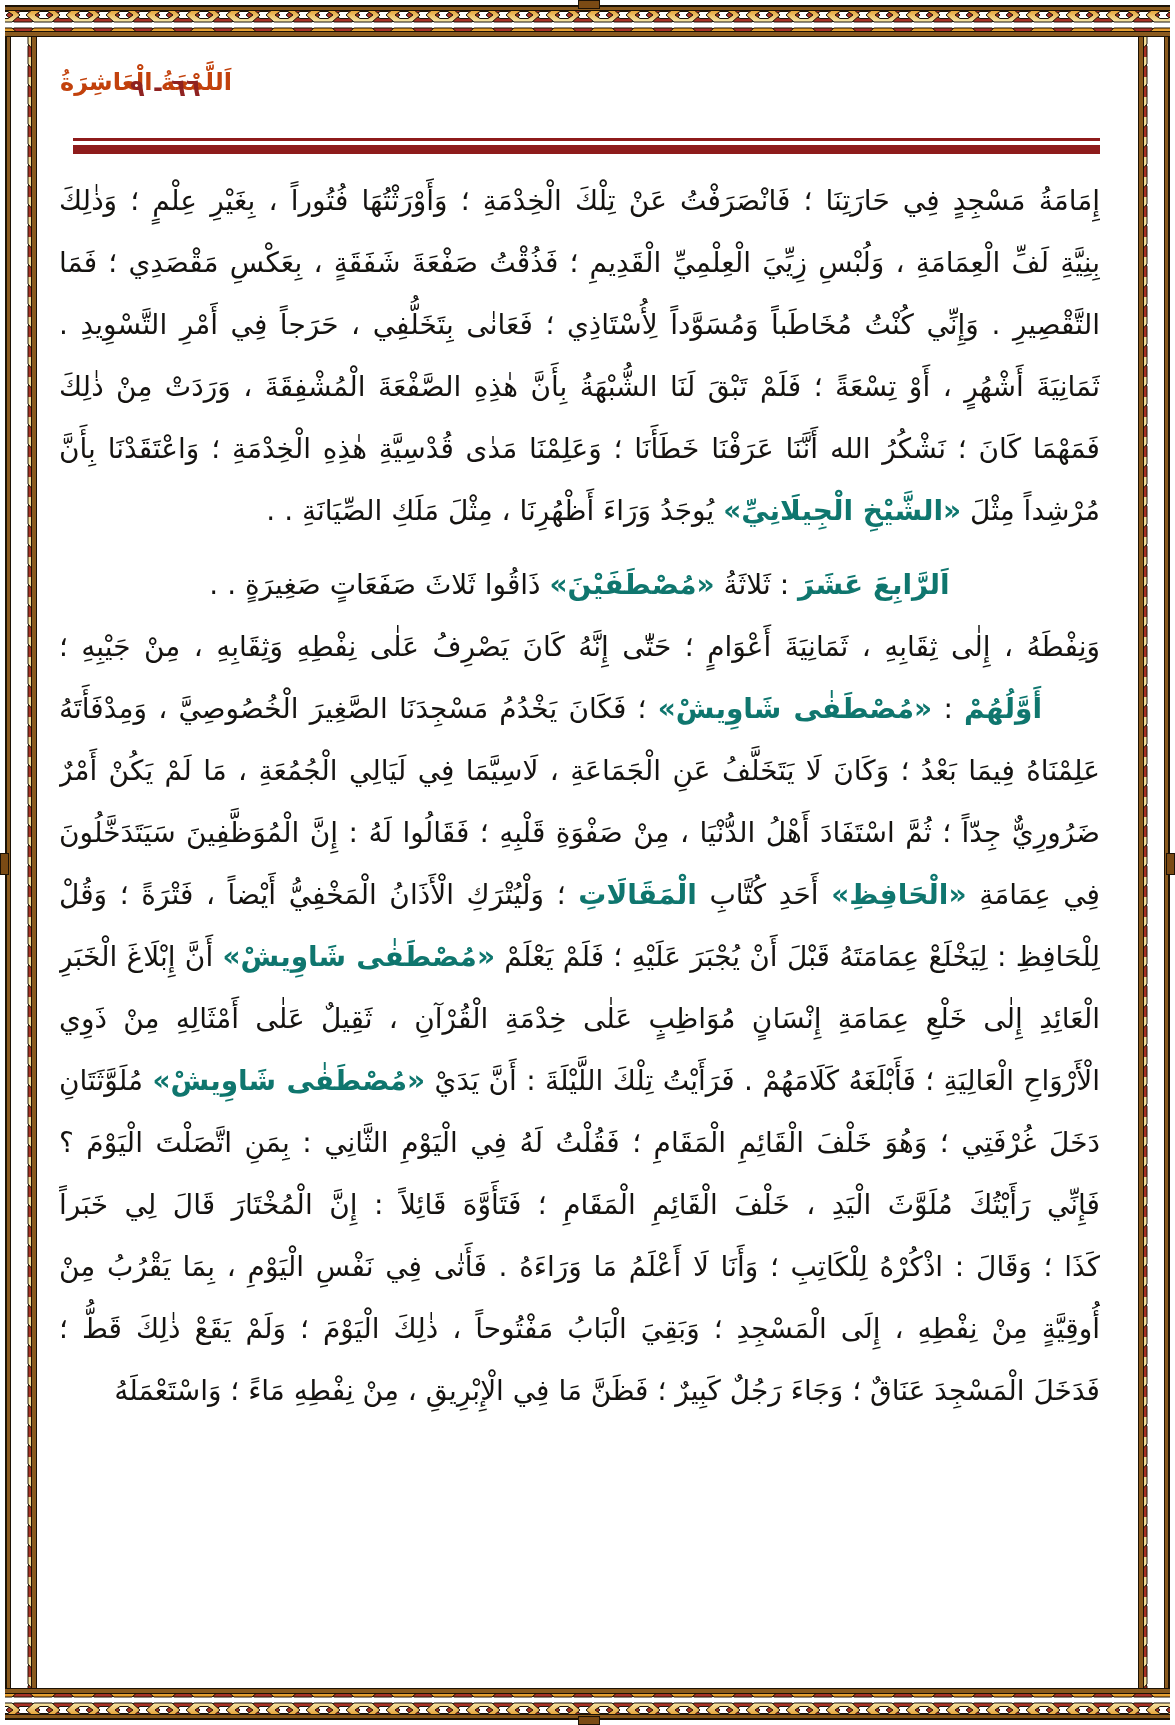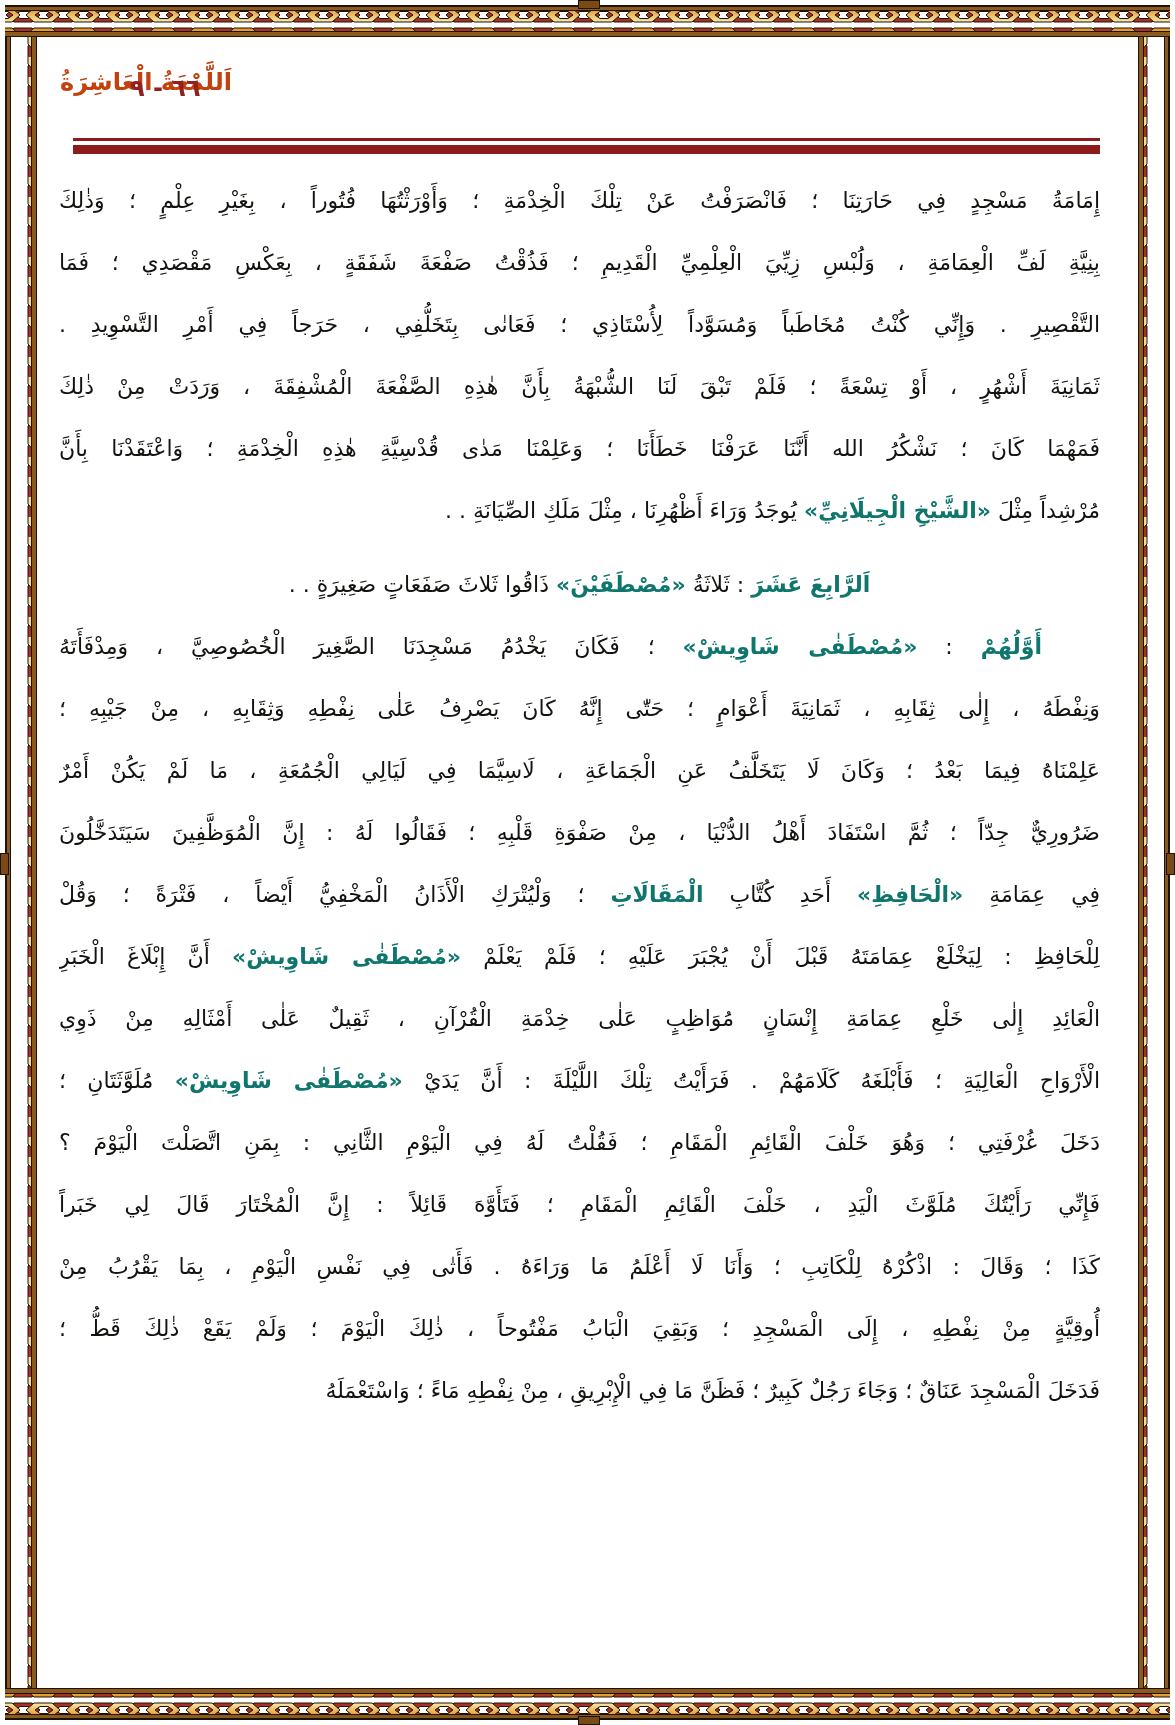--- a/index.html
+++ b/index.html
@@ -34,21 +34,21 @@
     position:absolute;left:70px;top:6px;
     color:#8f2221;font-size:24px;font-weight:bold;
     letter-spacing:2px;
   }
   .double-rule{position:absolute;top:138px;left:73px;right:75px;}
   .double-rule .thin{height:3px;background:#8e1b1b;}
   .double-rule .thick{margin-top:4px;height:9px;background:#8e1b1b;}
   
   .text-block{
     position:absolute;top:170px;right:75px;left:59px;
-    color:#151310;font-size:22px;line-height:62px;
+    color:#151310;font-size:28px;line-height:62px;
   }
   .line{height:62px;overflow:hidden;white-space:normal;}
   .line.justify{text-align:justify;text-align-last:justify;}
   .line.natural{text-align:right;}
   .line.center{text-align:center;text-align-last:center;}
   .line.indent{padding-right:58px;}
   .line.space-before{margin-top:12px;text-align:right;}
   .seg{color:#151310;}
   .seg.red{color:#0f766e;font-weight:bold;}
 </style>
@@ -139,22 +139,22 @@
   </div>
 
   <div class="text-block">
       <div class="line justify"><span class="seg">إِمَامَةُ مَسْجِدٍ فِي حَارَتِنَا ؛ فَانْصَرَفْتُ عَنْ تِلْكَ الْخِدْمَةِ ؛ وَأَوْرَثْتُهَا فُتُوراً ، بِغَيْرِ عِلْمٍ ؛ وَذٰلِكَ</span></div>
       <div class="line justify"><span class="seg">بِنِيَّةِ لَفِّ الْعِمَامَةِ ، وَلُبْسِ زِيِّيَ الْعِلْمِيِّ الْقَدِيمِ ؛ فَذُقْتُ صَفْعَةَ شَفَقَةٍ ، بِعَكْسِ مَقْصَدِي ؛ فَمَا</span></div>
       <div class="line justify"><span class="seg">التَّقْصِيرِ . وَإِنِّي كُنْتُ مُخَاطَباً وَمُسَوَّداً لِأُسْتَاذِي ؛ فَعَانٰى بِتَخَلُّفِي ، حَرَجاً فِي أَمْرِ التَّسْوِيدِ .</span></div>
       <div class="line justify"><span class="seg">ثَمَانِيَةَ أَشْهُرٍ ، أَوْ تِسْعَةً ؛ فَلَمْ تَبْقَ لَنَا الشُّبْهَةُ بِأَنَّ هٰذِهِ الصَّفْعَةَ الْمُشْفِقَةَ ، وَرَدَتْ مِنْ ذٰلِكَ</span></div>
       <div class="line justify"><span class="seg">فَمَهْمَا كَانَ ؛ نَشْكُرُ الله أَنَّنَا عَرَفْنَا خَطَأَنَا ؛ وَعَلِمْنَا مَدٰى قُدْسِيَّةِ هٰذِهِ الْخِدْمَةِ ؛ وَاعْتَقَدْنَا بِأَنَّ</span></div>
       <div class="line natural"><span class="seg">مُرْشِداً مِثْلَ </span><span class="seg red">«الشَّيْخِ الْجِيلَانِيِّ»</span><span class="seg"> يُوجَدُ وَرَاءَ أَظْهُرِنَا ، مِثْلَ مَلَكِ الصِّيَانَةِ . .</span></div>
       <div class="line center space-before"><span class="seg red">اَلرَّابِعَ عَشَرَ</span><span class="seg"> : ثَلاثَةُ </span><span class="seg red">«مُصْطَفَيْنَ»</span><span class="seg"> ذَاقُوا ثَلاثَ صَفَعَاتٍ صَغِيرَةٍ . .</span></div>
+      <div class="line justify"><span class="seg">وَنِفْطَهُ ، إِلٰى ثِقَابِهِ ، ثَمَانِيَةَ أَعْوَامٍ ؛ حَتّٰى إِنَّهُ كَانَ يَصْرِفُ عَلٰى نِفْطِهِ وَثِقَابِهِ ، مِنْ جَيْبِهِ ؛</span></div>
       <div class="line justify indent"><span class="seg red">أَوَّلُهُمْ</span><span class="seg"> : </span><span class="seg red">«مُصْطَفٰى شَاوِيشْ»</span><span class="seg"> ؛ فَكَانَ يَخْدُمُ مَسْجِدَنَا الصَّغِيرَ الْخُصُوصِيَّ ، وَمِدْفَأَتَهُ</span></div>
-      <div class="line justify"><span class="seg">وَنِفْطَهُ ، إِلٰى ثِقَابِهِ ، ثَمَانِيَةَ أَعْوَامٍ ؛ حَتّٰى إِنَّهُ كَانَ يَصْرِفُ عَلٰى نِفْطِهِ وَثِقَابِهِ ، مِنْ جَيْبِهِ ؛</span></div>
       <div class="line justify"><span class="seg">عَلِمْنَاهُ فِيمَا بَعْدُ ؛ وَكَانَ لَا يَتَخَلَّفُ عَنِ الْجَمَاعَةِ ، لَاسِيَّمَا فِي لَيَالِي الْجُمُعَةِ ، مَا لَمْ يَكُنْ أَمْرٌ</span></div>
       <div class="line justify"><span class="seg">ضَرُورِيٌّ جِدّاً ؛ ثُمَّ اسْتَفَادَ أَهْلُ الدُّنْيَا ، مِنْ صَفْوَةِ قَلْبِهِ ؛ فَقَالُوا لَهُ : إِنَّ الْمُوَظَّفِينَ سَيَتَدَخَّلُونَ</span></div>
       <div class="line justify"><span class="seg">فِي عِمَامَةِ </span><span class="seg red">«الْحَافِظِ»</span><span class="seg"> أَحَدِ كُتَّابِ </span><span class="seg red">الْمَقَالَاتِ</span><span class="seg"> ؛ وَلْيُتْرَكِ الْأَذَانُ الْمَخْفِيُّ أَيْضاً ، فَتْرَةً ؛ وَقُلْ</span></div>
       <div class="line justify"><span class="seg">لِلْحَافِظِ : لِيَخْلَعْ عِمَامَتَهُ قَبْلَ أَنْ يُجْبَرَ عَلَيْهِ ؛ فَلَمْ يَعْلَمْ </span><span class="seg red">«مُصْطَفٰى شَاوِيشْ»</span><span class="seg"> أَنَّ إِبْلَاغَ الْخَبَرِ</span></div>
       <div class="line justify"><span class="seg">الْعَائِدِ إِلٰى خَلْعِ عِمَامَةِ إِنْسَانٍ مُوَاظِبٍ عَلٰى خِدْمَةِ الْقُرْآنِ ، ثَقِيلٌ عَلٰى أَمْثَالِهِ مِنْ ذَوِي</span></div>
       <div class="line justify"><span class="seg">الْأَرْوَاحِ الْعَالِيَةِ ؛ فَأَبْلَغَهُ كَلَامَهُمْ . فَرَأَيْتُ تِلْكَ اللَّيْلَةَ : أَنَّ يَدَيْ </span><span class="seg red">«مُصْطَفٰى شَاوِيشْ»</span><span class="seg"> مُلَوَّثَتَانِ ؛</span></div>
       <div class="line justify"><span class="seg">دَخَلَ غُرْفَتِي ؛ وَهُوَ خَلْفَ الْقَائِمِ الْمَقَامِ ؛ فَقُلْتُ لَهُ فِي الْيَوْمِ الثَّانِي : بِمَنِ اتَّصَلْتَ الْيَوْمَ ؟</span></div>
       <div class="line justify"><span class="seg">فَإِنِّي رَأَيْتُكَ مُلَوَّثَ الْيَدِ ، خَلْفَ الْقَائِمِ الْمَقَامِ ؛ فَتَأَوَّهَ قَائِلاً : إِنَّ الْمُخْتَارَ قَالَ لِي خَبَراً</span></div>
       <div class="line justify"><span class="seg">كَذَا ؛ وَقَالَ : اذْكُرْهُ لِلْكَاتِبِ ؛ وَأَنَا لَا أَعْلَمُ مَا وَرَاءَهُ . فَأَتٰى فِي نَفْسِ الْيَوْمِ ، بِمَا يَقْرُبُ مِنْ</span></div>
       <div class="line justify"><span class="seg">أُوقِيَّةٍ مِنْ نِفْطِهِ ، إِلَى الْمَسْجِدِ ؛ وَبَقِيَ الْبَابُ مَفْتُوحاً ، ذٰلِكَ الْيَوْمَ ؛ وَلَمْ يَقَعْ ذٰلِكَ قَطُّ ؛</span></div>

